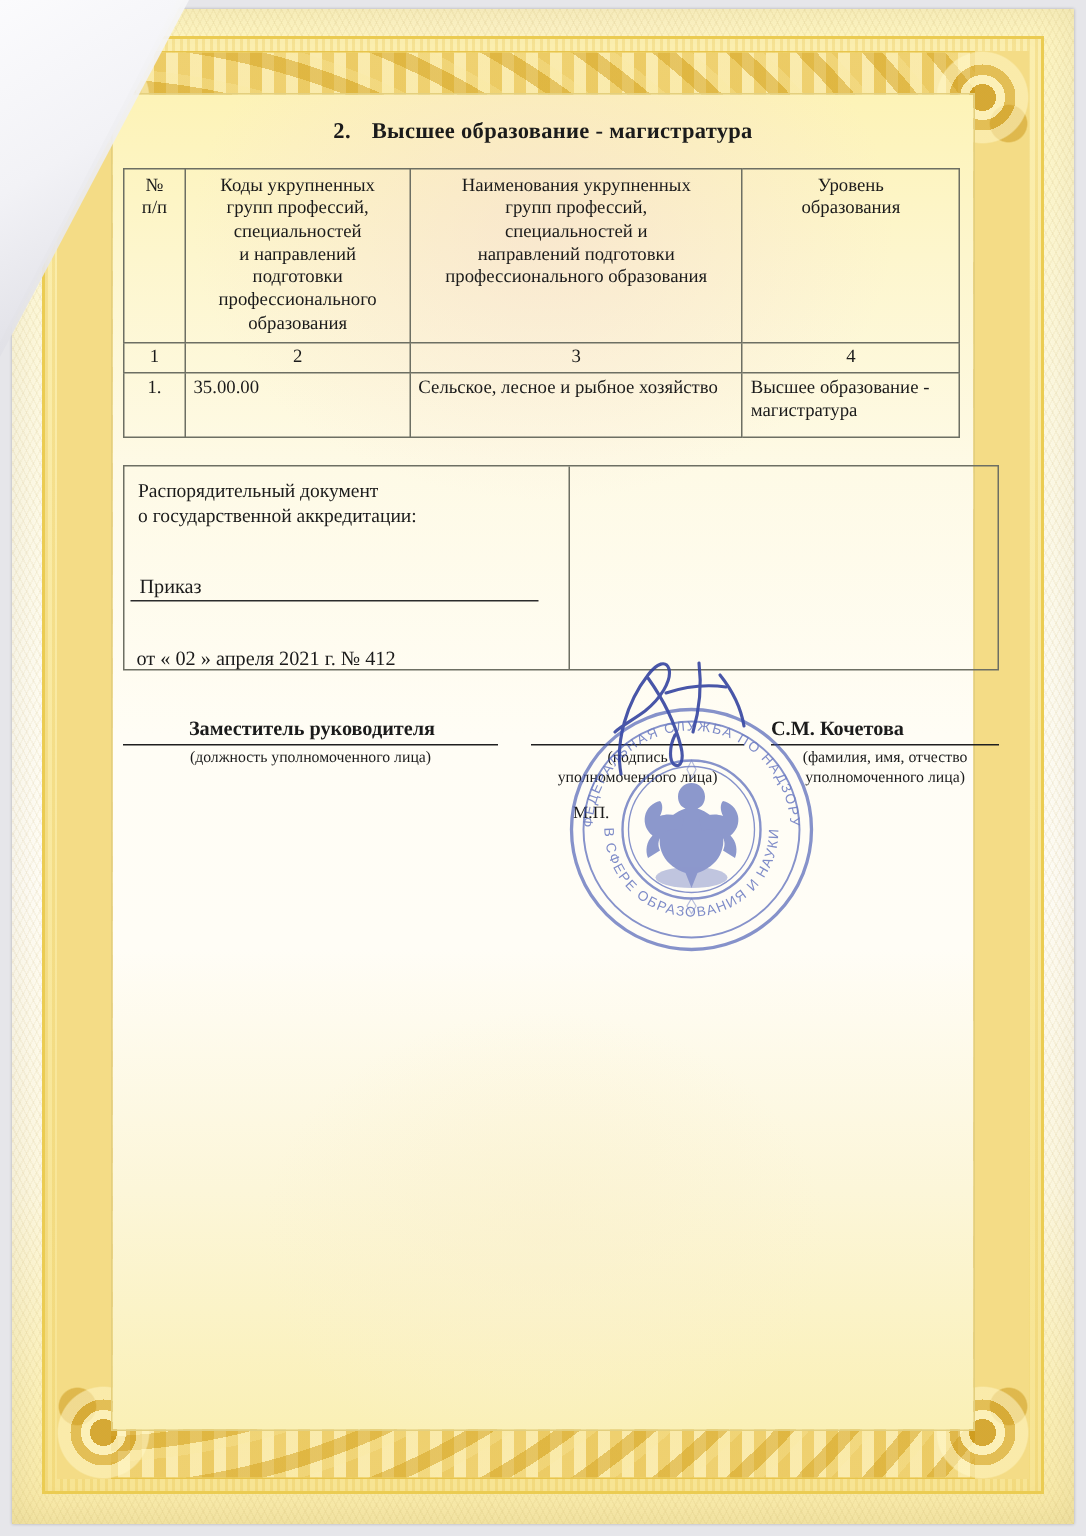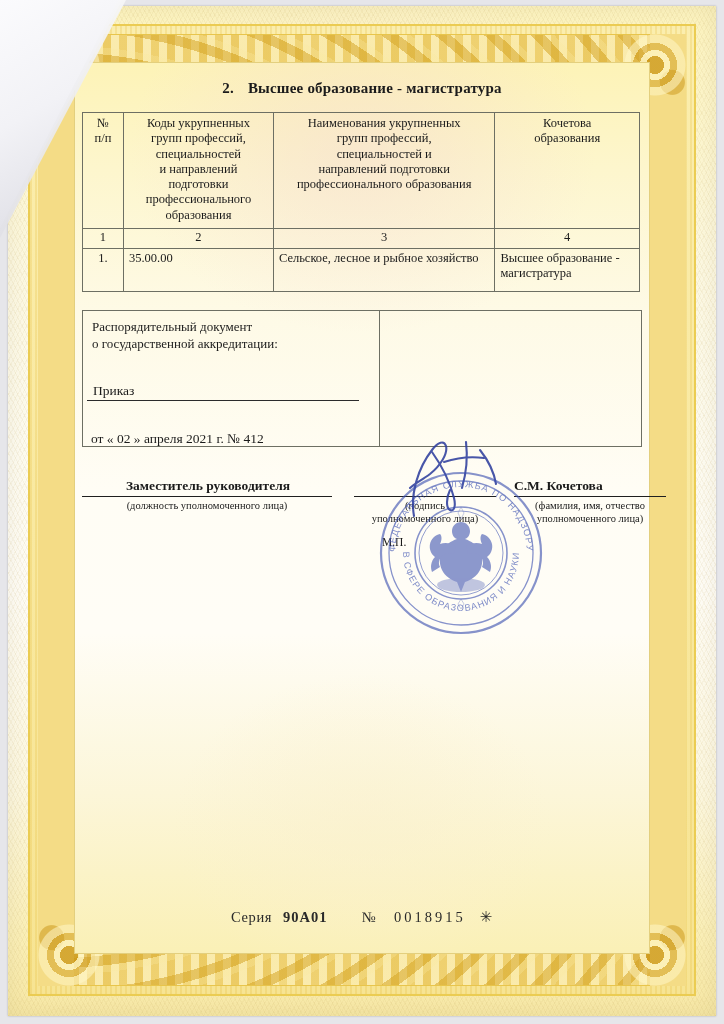--- a/index.html
+++ b/index.html
@@ -105,20 +105,21 @@
   .c3{width:232px;}
   .c4{width:146px;}
   tr.numrow td{text-align:center;padding:1px 4px;height:17px;}
   tr.datarow td{height:38px;line-height:1.25;}
   tr.datarow td.c1{text-align:center;}
 
   
   .accbox{
     position:absolute;left:82px;top:310px;width:558px;height:135px;
     border:1px solid #6d6f63;
+    padding-left:24px;
   }
   .accbox .vsplit{
     position:absolute;left:296px;top:0;bottom:0;width:1px;background:#6d6f63;
   }
   .accbox .lines{position:absolute;left:9px;top:7px;font-size:13px;line-height:1.33;}
   .ord-wrap{position:absolute;left:4px;top:72px;width:272px;}
   .ord-value{
     display:block;font-size:13.5px;padding:0 0 1px 6px;
     border-bottom:1px solid #2b2b2b;
   }
@@ -214,21 +215,21 @@
             <div>образования</div>
           </th>
           <th class="c3">
             <div>Наименования укрупненных</div>
             <div>групп профессий,</div>
             <div>специальностей и</div>
             <div>направлений подготовки</div>
             <div>профессионального образования</div>
           </th>
           <th class="c4">
-            <div>Кочетова</div>
+            <div>Уровень</div>
             <div>образования</div>
           </th>
         </tr>
         <tr class="numrow">
           <td class="c1">1</td>
           <td class="c2" style="text-align:center">2</td>
           <td class="c3" style="text-align:center">3</td>
           <td class="c4" style="text-align:center">4</td>
         </tr>
       </thead>
@@ -313,22 +314,19 @@
         <path d="M62 64 c-5 1-9 5-10 10 -1 5 1 10 5 13 -4 4-5 10-3 15 l8-5 c-2-4-1-8 2-11 3-3 8-4 12-2 l2-8 c-5-3-11-4-16-2 2-4 2-8 0-10z"></path>
         <path d="M104 64 c5 1 9 5 10 10 1 5-1 10-5 13 4 4 5 10 3 15 l-8-5 c2-4 1-8-2-11 -3-3-8-4-12-2 l-2-8 c5-3 11-4 16-2 -2-4-2-8 0-10z"></path>
         <ellipse cx="83" cy="115" rx="24" ry="7" opacity=".55"></ellipse>
       </g>
       <g stroke="#3a4fb0" stroke-width="0.8" opacity=".5" fill="none">
         <path d="M83 37 l3 6 -3 6 -3-6z"></path>
         <path d="M83 129 l3 5 -3 5 -3-5z"></path>
       </g>
     </svg>
 
-    <div class="serial">
-      <span class="s-lbl">Серия</span><span class="s-val">90А01</span><span class="n-lbl">№</span><span class="n-val">0018915</span><span class="star">✳</span>
-    </div>
 
   </div>
 
   <div class="fold"></div>
   <div class="fold-edge"></div>
 
 </div>
 
 </body></html>

